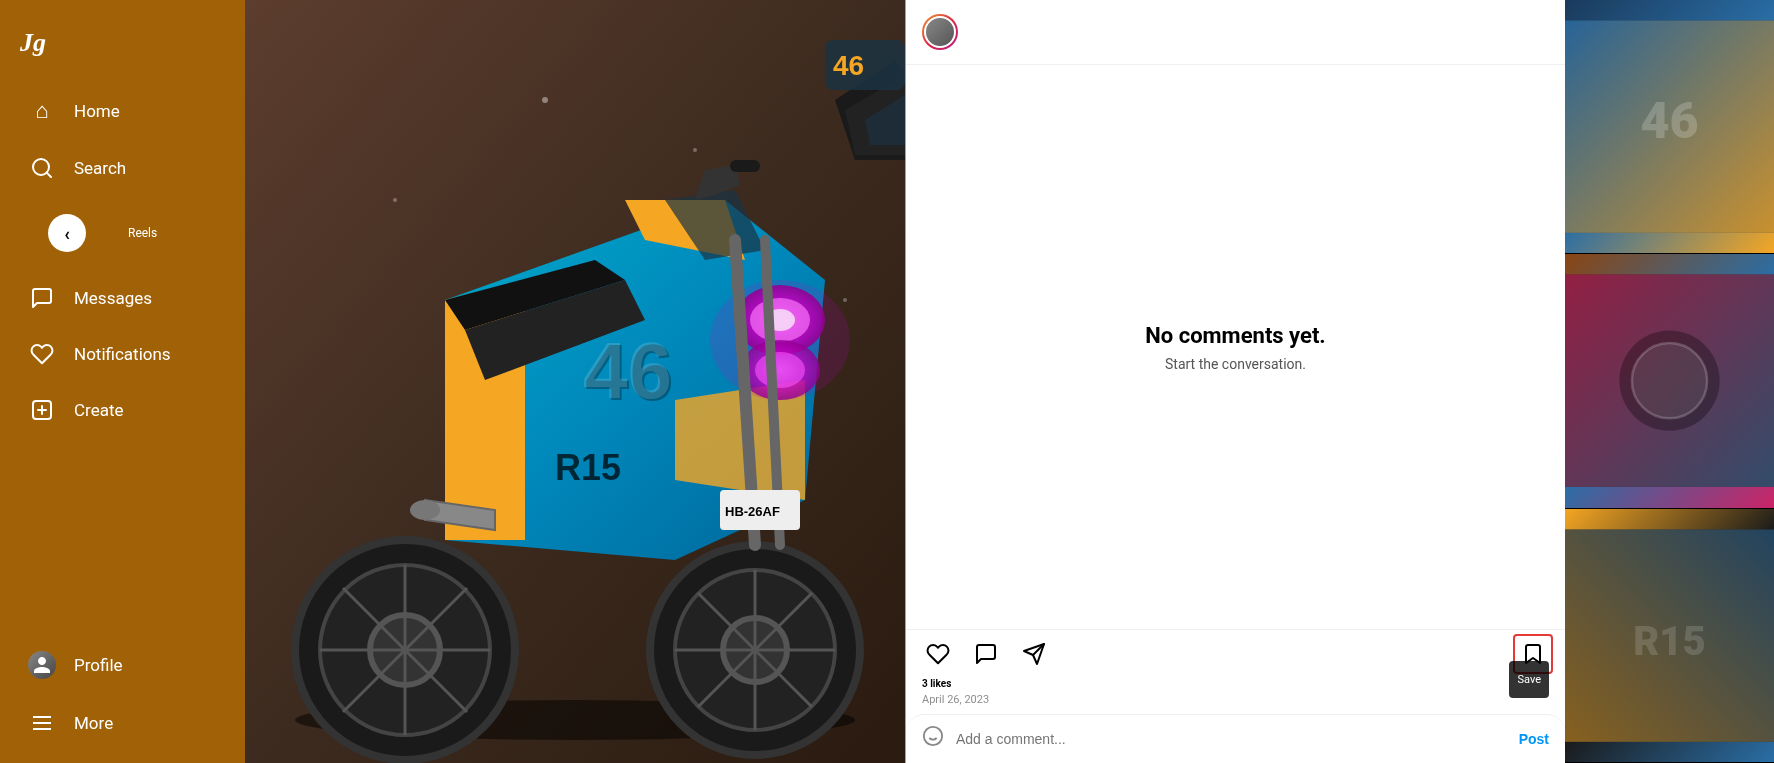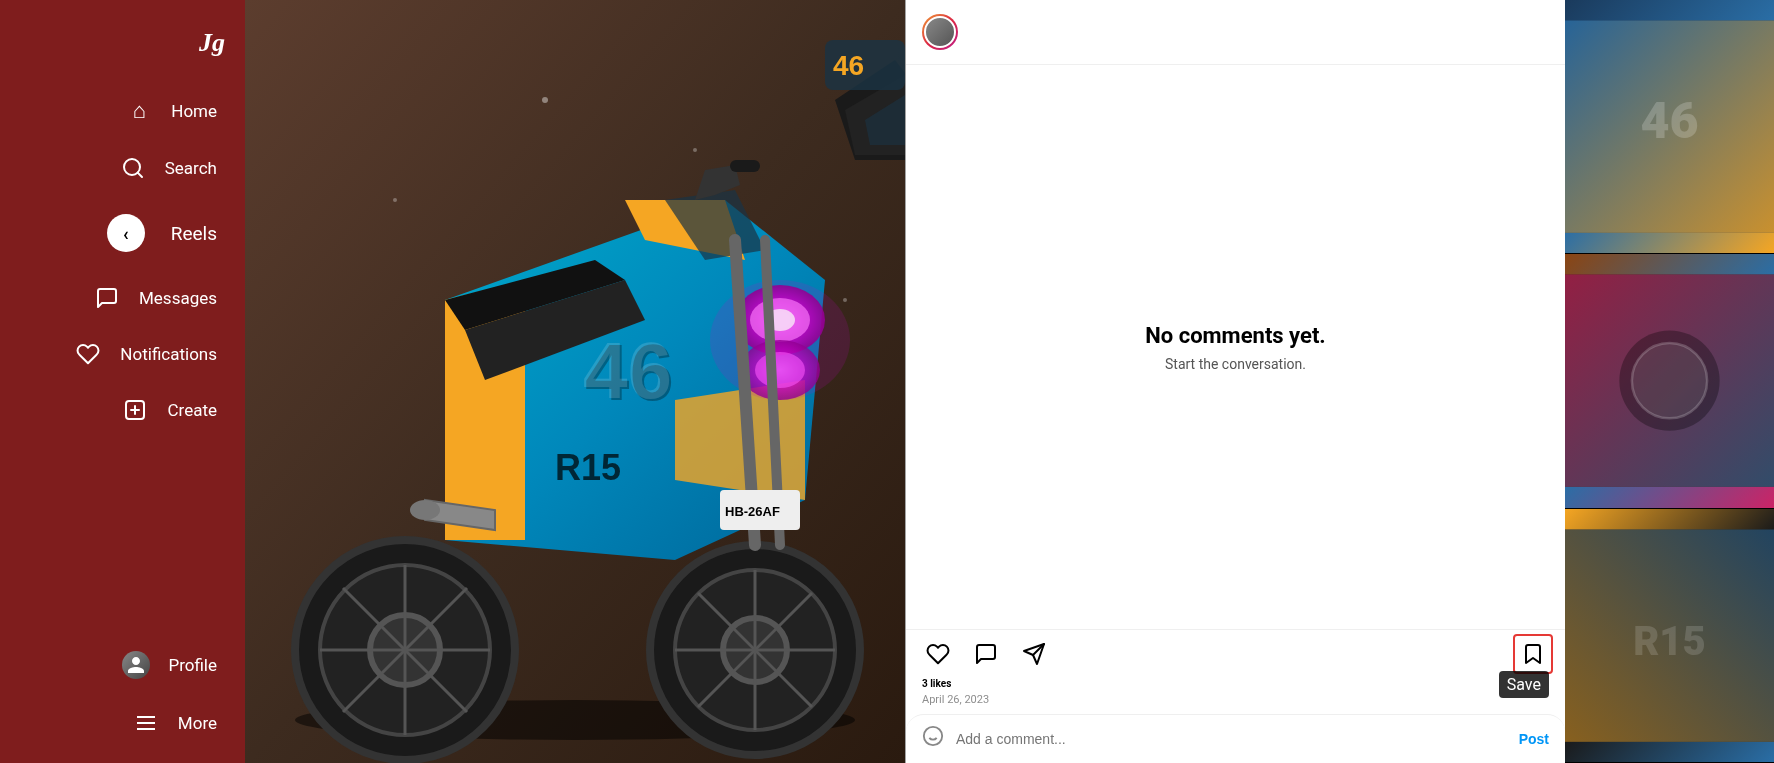--- a/index.html
+++ b/index.html
@@ -10,26 +10,25 @@
       width: 1774px;
       height: 763px;
       overflow: hidden;
       color: #000;
     }
 
     
     .sidebar {
       width: 245px;
       min-width: 245px;
-      background: #7f1d1d;
+      background: #a16207;
       display: flex;
       flex-direction: column;
       padding: 12px 0;
       z-index: 10;
-      align-items: flex-end;
     }
     .sidebar-logo {
       padding: 16px 20px 24px 20px;
       font-size: 26px;
       font-weight: 700;
       font-style: italic;
       color: #fff;
       font-family: Georgia, serif;
     }
     .sidebar-item {
@@ -205,22 +204,22 @@
       border: 2px solid #e53935;
       border-radius: 4px;
       pointer-events: none;
     }
     .save-tooltip {
       position: absolute;
       bottom: -28px;
       right: 0;
       background: rgba(0,0,0,0.8);
       color: #fff;
-      font-size: 16px;
-      padding: 4px 8px;
+      font-size: 11px;
+      padding: 12px 8px;
       border-radius: 4px;
       white-space: nowrap;
     }
 
     .likes-section {
       padding: 4px 16px 2px 16px;
     }
     .likes-count {
       font-size: 10px;
       font-weight: 700;
@@ -309,21 +308,21 @@
       </svg>
     </span>
     <span>Search</span>
   </div>
 
 
   <div style="display:flex; align-items:center; gap:18px; padding:8px 20px; margin:2px 8px;">
     <div class="back-button">
       <span class="back-arrow">‹</span>
     </div>
-    <span style="color:#fff; font-size:19px;">Reels</span>
+    <span style="color:#fff; font-size:12px;margin-left:16px;">Reels</span>
   </div>
 
   <div class="sidebar-item">
     <span class="sidebar-icon">
       <svg width="24" height="24" viewBox="0 0 24 24" fill="none" stroke="white" stroke-width="2" stroke-linecap="round" stroke-linejoin="round">
         <path d="M21 15a2 2 0 0 1-2 2H7l-4 4V5a2 2 0 0 1 2-2h14a2 2 0 0 1 2 2z"></path>
       </svg>
     </span>
     <span>Messages</span>
   </div>

